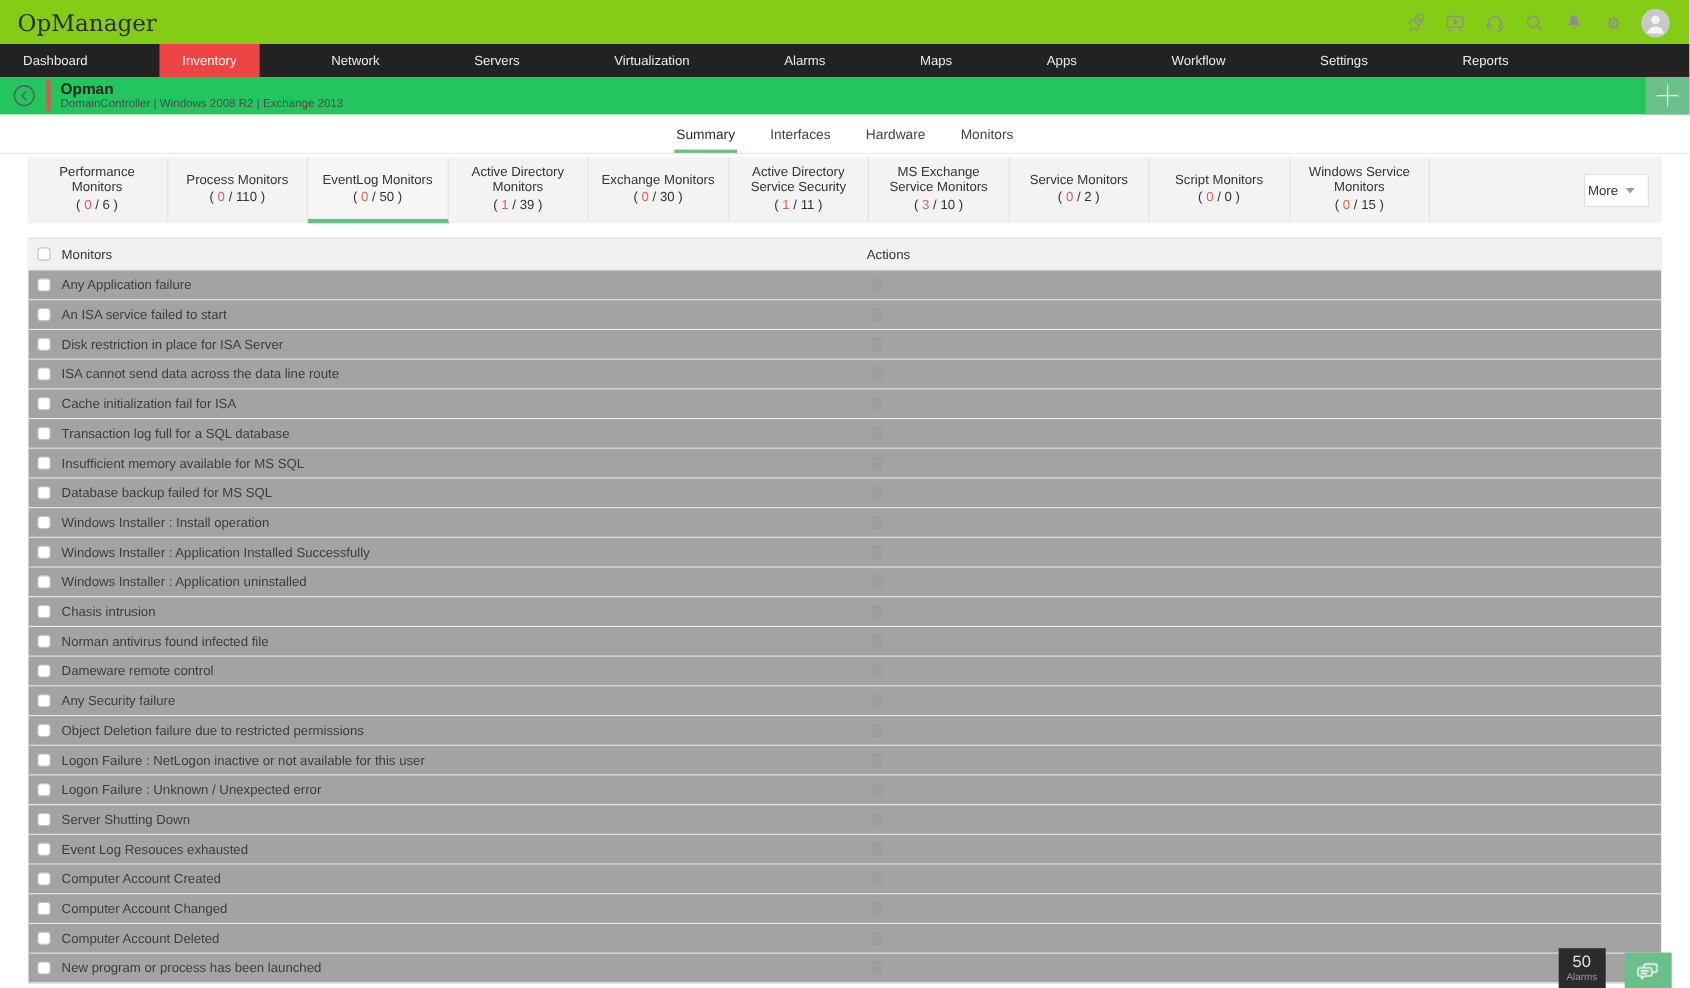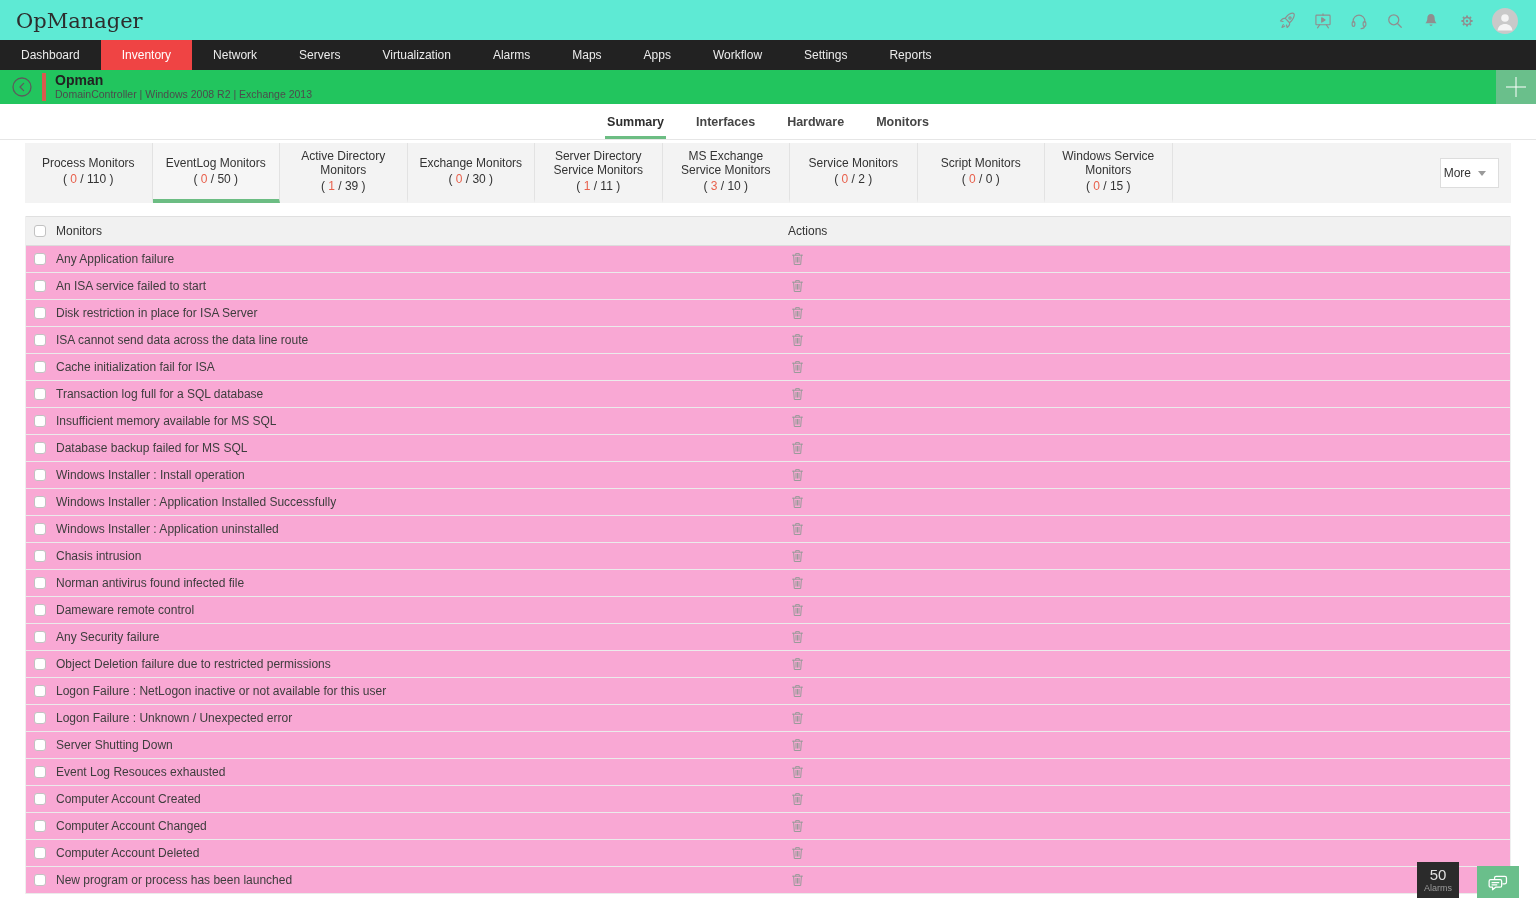--- a/index.html
+++ b/index.html
@@ -1,51 +1,51 @@
 <!DOCTYPE html>
 <html><head>
 <meta charset="utf-8">
 <style>
   * { margin:0; padding:0; box-sizing:border-box; }
   html,body { width:1536px; height:898px; overflow:hidden; background:#fff;
     font-family:"Liberation Sans", sans-serif; }
 
   
-  .topbar { height:40px; background:#5eead4; display:flex; align-items:center;
+  .topbar { height:40px; background:#84cc16; display:flex; align-items:center;
     padding:2px 18px 0 16px; }
   .logo { font-family:"DejaVu Serif", serif; font-size:21px; color:#2d2d2d; }
   .topbar-icons { margin-left:auto; display:flex; align-items:center; gap:15px; }
   .tb-icon { width:21px; height:21px; display:flex; align-items:center; justify-content:center; cursor:pointer; }
   .tb-icon svg { width:20px; height:20px; }
   .avatar { width:26px; height:26px; border-radius:50%; background:#c9c9c9; overflow:hidden; position:relative; }
   .avatar svg { width:26px; height:26px; }
 
   
-  .navbar { height:30px; background:#222; display:flex; align-items:stretch; }
+  .navbar { height:30px; background:#222; display:flex; align-items:stretch;gap:44px; }
   .nav-item { display:flex; align-items:center; padding:0 21px; font-size:12px;
     color:#ececec; cursor:pointer; }
   .nav-item.active { background:#ef4444; color:#fff; }
 
   
   .dev-header { height:34px; background:#22c55e; display:flex; align-items:center;
     padding-left:8px; position:relative; }
   .back-btn { width:24px; height:24px; margin:0 8px 0 2px; cursor:pointer; }
   .back-btn svg { width:24px; height:24px; }
   .red-bar { width:4px; height:28px; background:#d95a4e; margin-right:9px; }
   .dev-name { font-size:14px; font-weight:bold; color:#222; line-height:15px; }
   .dev-sub { font-size:10.5px; color:#4c4c4c; line-height:13px; }
   .add-btn { position:absolute; right:0; top:0; width:40px; height:34px; background:#6abf8b;
     display:flex; align-items:center; justify-content:center; cursor:pointer; }
   .add-btn svg { width:26px; height:26px; }
 
   
   .page-tabs { height:36px; background:#fff; border-bottom:1px solid #e6e6e6;
     display:flex; justify-content:center; align-items:stretch; }
   .ptab { display:flex; align-items:center; margin:0 14px; padding:0 2px; font-size:12.5px;
-    color:#454545; cursor:pointer; border-bottom:3px solid transparent; padding-top:3px;font-weight:bold; }
+    color:#454545; cursor:pointer; border-bottom:3px solid transparent; padding-top:3px; }
   .ptab.active { color:#2e2e2e; border-bottom-color:#6cbd83; }
 
   
   .mon-strip { margin:3px 25px 0 25px; height:60px; background:#f3f3f3; display:flex; align-items:stretch; }
   .mtab { width:127.5px; border-right:1px solid #e2e2e2; display:flex; flex-direction:column;
     align-items:center; justify-content:center; text-align:center; font-size:12px; color:#333;
     cursor:pointer; line-height:14px; padding:2px 6px; border-bottom:4px solid transparent; }
   .mtab.active { background:#f6f6f6; border-bottom-color:#6cbd83; }
   .mt-count { margin-top:2px; color:#333; }
   .mt-cur { color:#e8604c; }
@@ -53,21 +53,21 @@
   .more-btn { background:#fff; border:1px solid #ddd; font-size:12px; color:#333;
     padding:7px 12px 7px 3px; cursor:pointer; display:flex; align-items:center; gap:7px; }
   .more-caret { width:0; height:0; border-left:4px solid transparent; border-right:4px solid transparent;
     border-top:5px solid #9a9a9a; }
 
   
   .mon-table { margin:13px 25px 0 25px; border-left:1px solid #efefef; border-right:1px solid #efefef; }
   .t-head { height:30px; background:#f1f1f1; border-top:1px solid #e0e0e0; border-bottom:1px solid #dcdcdc;
     display:flex; align-items:center; font-size:12px; color:#333; }
   .t-row { height:27px; border-bottom:1px solid #ebebeb; display:flex; align-items:center;
-    font-size:12px; color:#3d3d3d; background:#f9a8d4; }
+    font-size:12px; color:#3d3d3d; background:#a3a3a3; }
   .cell-main { width:760px; display:flex; align-items:center; gap:10px; padding-left:8px; }
   .cell-actions { flex:1; display:flex; align-items:center; padding-left:2px; }
   .checkbox { width:12px; height:12px; border:1px solid #c2c2c2; border-radius:3px;
     background:#fff; flex:0 0 auto; cursor:pointer; }
   .trash { width:13px; height:14px; margin-left:3px; cursor:pointer; }
   .trash svg { width:13px; height:14px; }
 
   
   .alarms-badge { position:fixed; right:77px; bottom:0; width:42px; height:36px; background:#2b2b2b;
     display:flex; flex-direction:column; align-items:center; justify-content:center; cursor:pointer; }
@@ -216,20 +216,24 @@
     </div>
 
     <div class="ptab">
       <span>Monitors</span>
     </div>
   </div>
 
 <div class="mon-strip">
   <div style="display:flex">
 
+      <div class="mtab">
+        <div>Performance Monitors</div>
+        <div class="mt-count">(&nbsp;<span class="mt-cur">0</span>&nbsp;/&nbsp;<span class="mt-tot">6</span>&nbsp;)</div>
+      </div>
 
       <div class="mtab">
         <div>Process Monitors</div>
         <div class="mt-count">(&nbsp;<span class="mt-cur">0</span>&nbsp;/&nbsp;<span class="mt-tot">110</span>&nbsp;)</div>
       </div>
 
       <div class="mtab active">
         <div>EventLog Monitors</div>
         <div class="mt-count">(&nbsp;<span class="mt-cur">0</span>&nbsp;/&nbsp;<span class="mt-tot">50</span>&nbsp;)</div>
       </div>
@@ -238,21 +242,21 @@
         <div>Active Directory Monitors</div>
         <div class="mt-count">(&nbsp;<span class="mt-cur">1</span>&nbsp;/&nbsp;<span class="mt-tot">39</span>&nbsp;)</div>
       </div>
 
       <div class="mtab">
         <div>Exchange Monitors</div>
         <div class="mt-count">(&nbsp;<span class="mt-cur">0</span>&nbsp;/&nbsp;<span class="mt-tot">30</span>&nbsp;)</div>
       </div>
 
       <div class="mtab">
-        <div>Server Directory Service Monitors</div>
+        <div>Active Directory Service Security</div>
         <div class="mt-count">(&nbsp;<span class="mt-cur">1</span>&nbsp;/&nbsp;<span class="mt-tot">11</span>&nbsp;)</div>
       </div>
 
       <div class="mtab">
         <div>MS Exchange Service Monitors</div>
         <div class="mt-count">(&nbsp;<span class="mt-cur">3</span>&nbsp;/&nbsp;<span class="mt-tot">10</span>&nbsp;)</div>
       </div>
 
       <div class="mtab">
         <div>Service Monitors</div>

